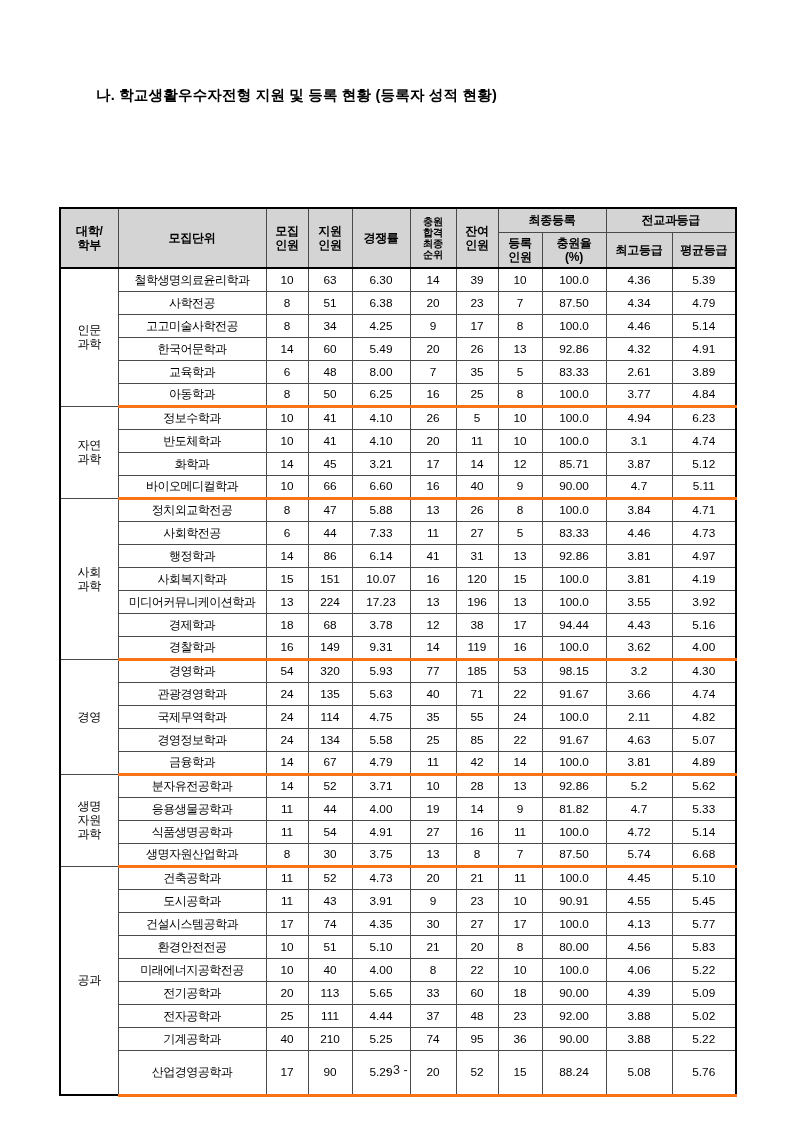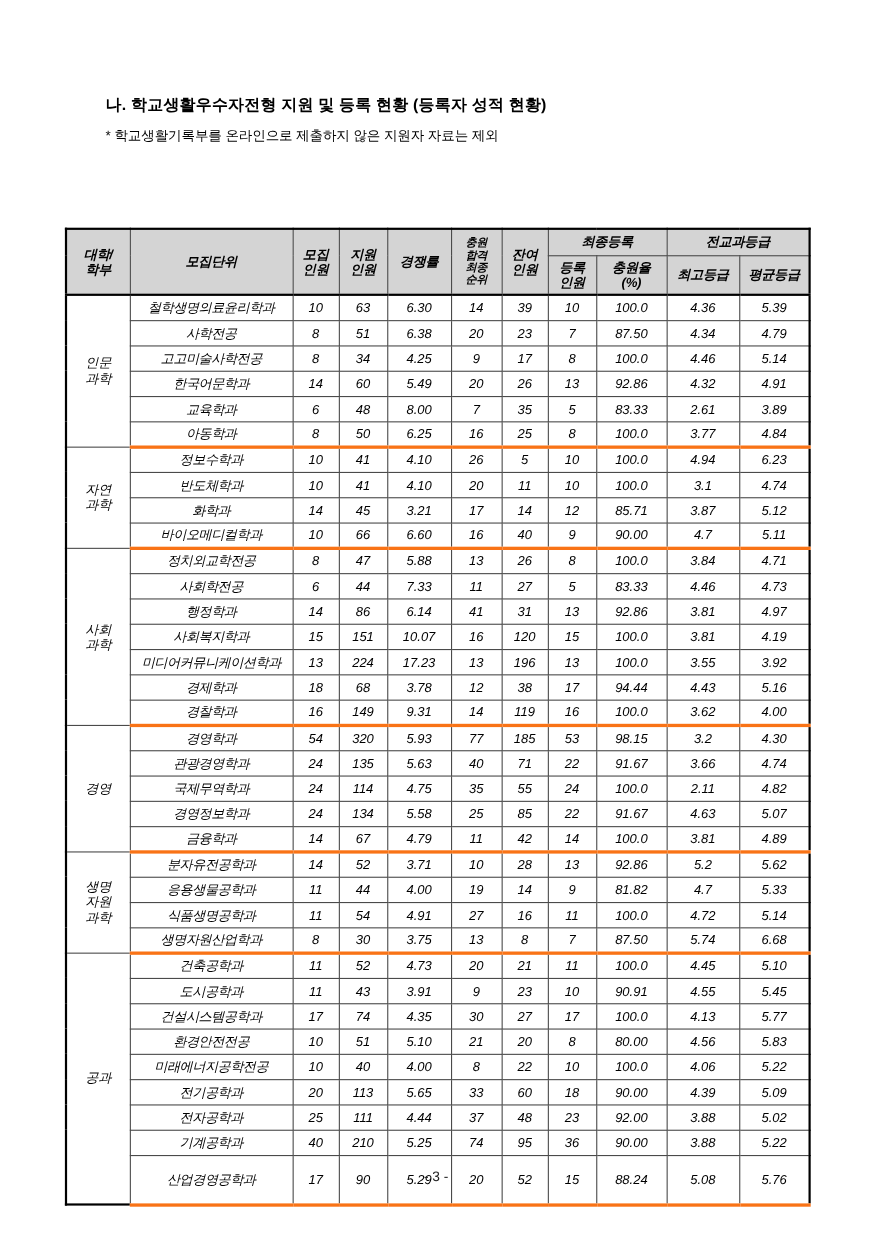--- a/index.html
+++ b/index.html
@@ -55,21 +55,20 @@
     position: absolute;
     left: 59px;
     top: 207px;
     width: 676px;
   }
   table.grid {
     border-collapse: collapse;
     width: 676px;
     table-layout: fixed;
     font-size: 11.6px;
-    font-style: italic;
   }
   table.grid th,
   table.grid td {
     border: 1px solid #4a4a4a;
     text-align: center;
     vertical-align: middle;
     padding: 0;
     line-height: 14px;
     box-sizing: border-box;
   }
@@ -143,21 +142,20 @@
     color: #222;
   }
 </style>
 </head>
 <body>
 
 <div class="page">
 
   <div class="heading-wrap">
     <h1 class="doc-title">나. 학교생활우수자전형 지원 및 등록 현황 (등록자 성적 현황)</h1>
-    <p class="note-line">* 학교생활기록부를 온라인으로 제출하지 않은 지원자 자료는 제외</p>
   </div>
 
   <div class="table-wrap">
     <table class="grid">
       <colgroup>
         <col class="c-college">
           <col class="c-unit">
           <col class="c-quota">
           <col class="c-apply">
         <col class="c-ratio">

